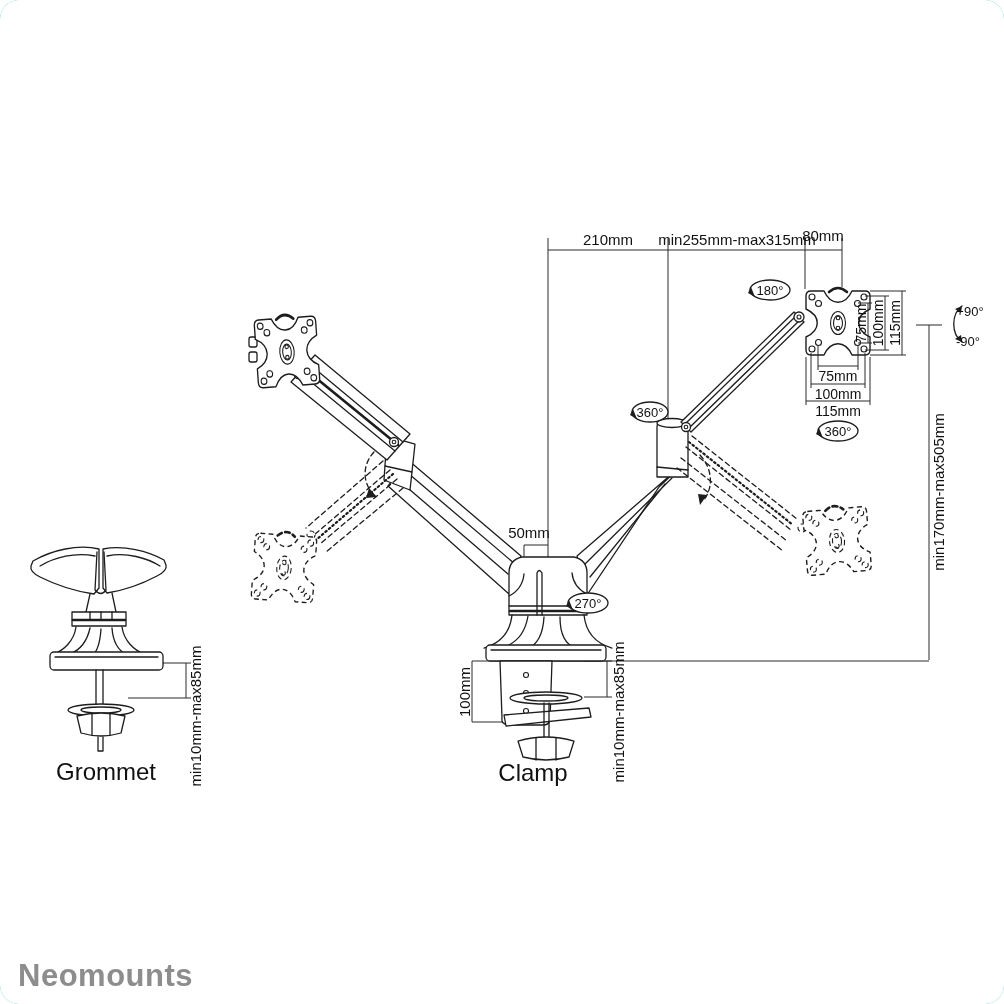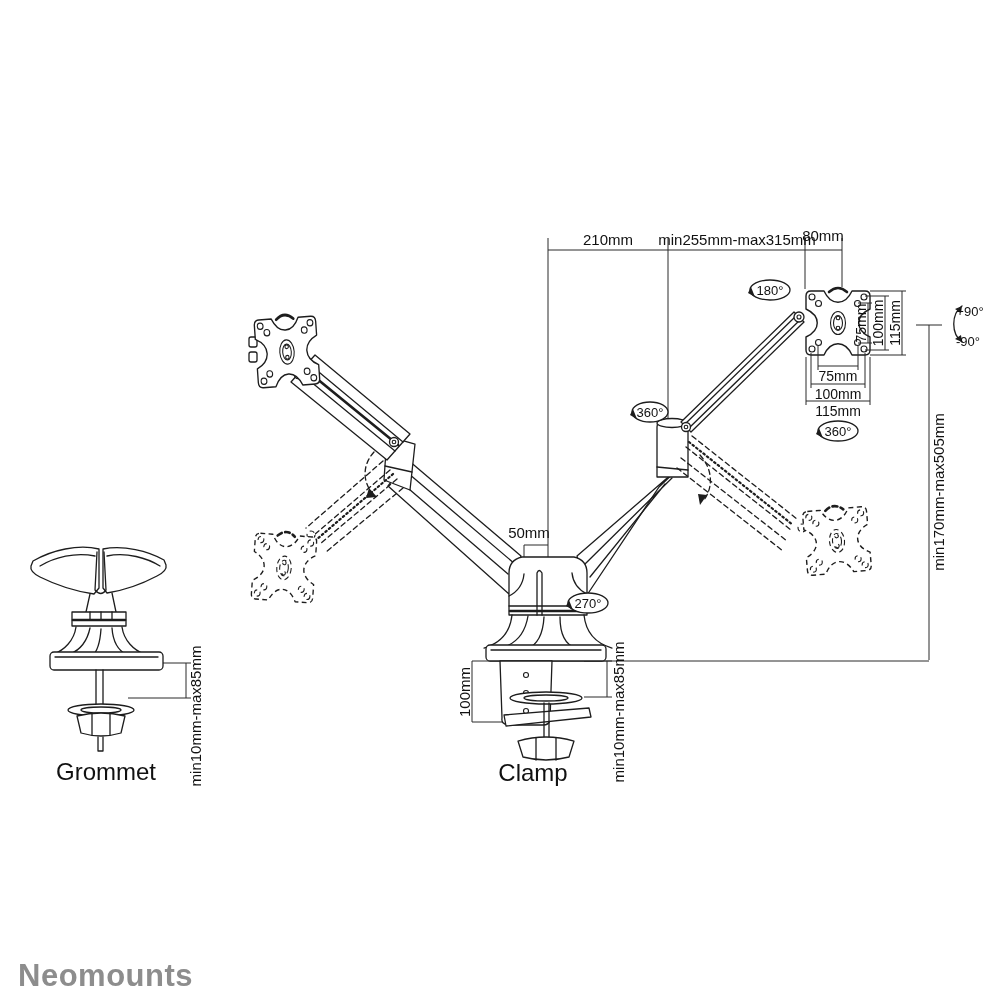--- a/index.html
+++ b/index.html
@@ -1,17 +1,17 @@
 <!DOCTYPE html>
 <html><head>
 <meta charset="utf-8">
 <style>
   html,body{margin:0;padding:0;background:#fff;}
   .stage{position:relative;width:1004px;height:1004px;background:#14b8a6;overflow:hidden;
-         font-family:"Liberation Sans", sans-serif;}
+         font-family:"Liberation Sans", sans-serif;border-radius:19px;}
   svg{display:block;}
   .ln{fill:none;stroke:#1d1d1d;stroke-width:1.3;stroke-linejoin:round;stroke-linecap:round;}
   .fl{fill:#ffffff;stroke:#1d1d1d;stroke-width:1.3;stroke-linejoin:round;}
   .thick{fill:none;stroke:#1d1d1d;stroke-width:2.6;stroke-linecap:round;}
   .dim{fill:none;stroke:#2a2a2a;stroke-width:1;}
   .dsh{stroke-dasharray:5 3.5;}
   .dot{stroke-dasharray:1.6 3;stroke-width:2.2;}
   .plate{fill:#ffffff;stroke:#1d1d1d;stroke-width:1.4;stroke-linejoin:round;}
   .hole{fill:#ffffff;stroke:#1d1d1d;stroke-width:1.1;}
   text{fill:#111111;}

